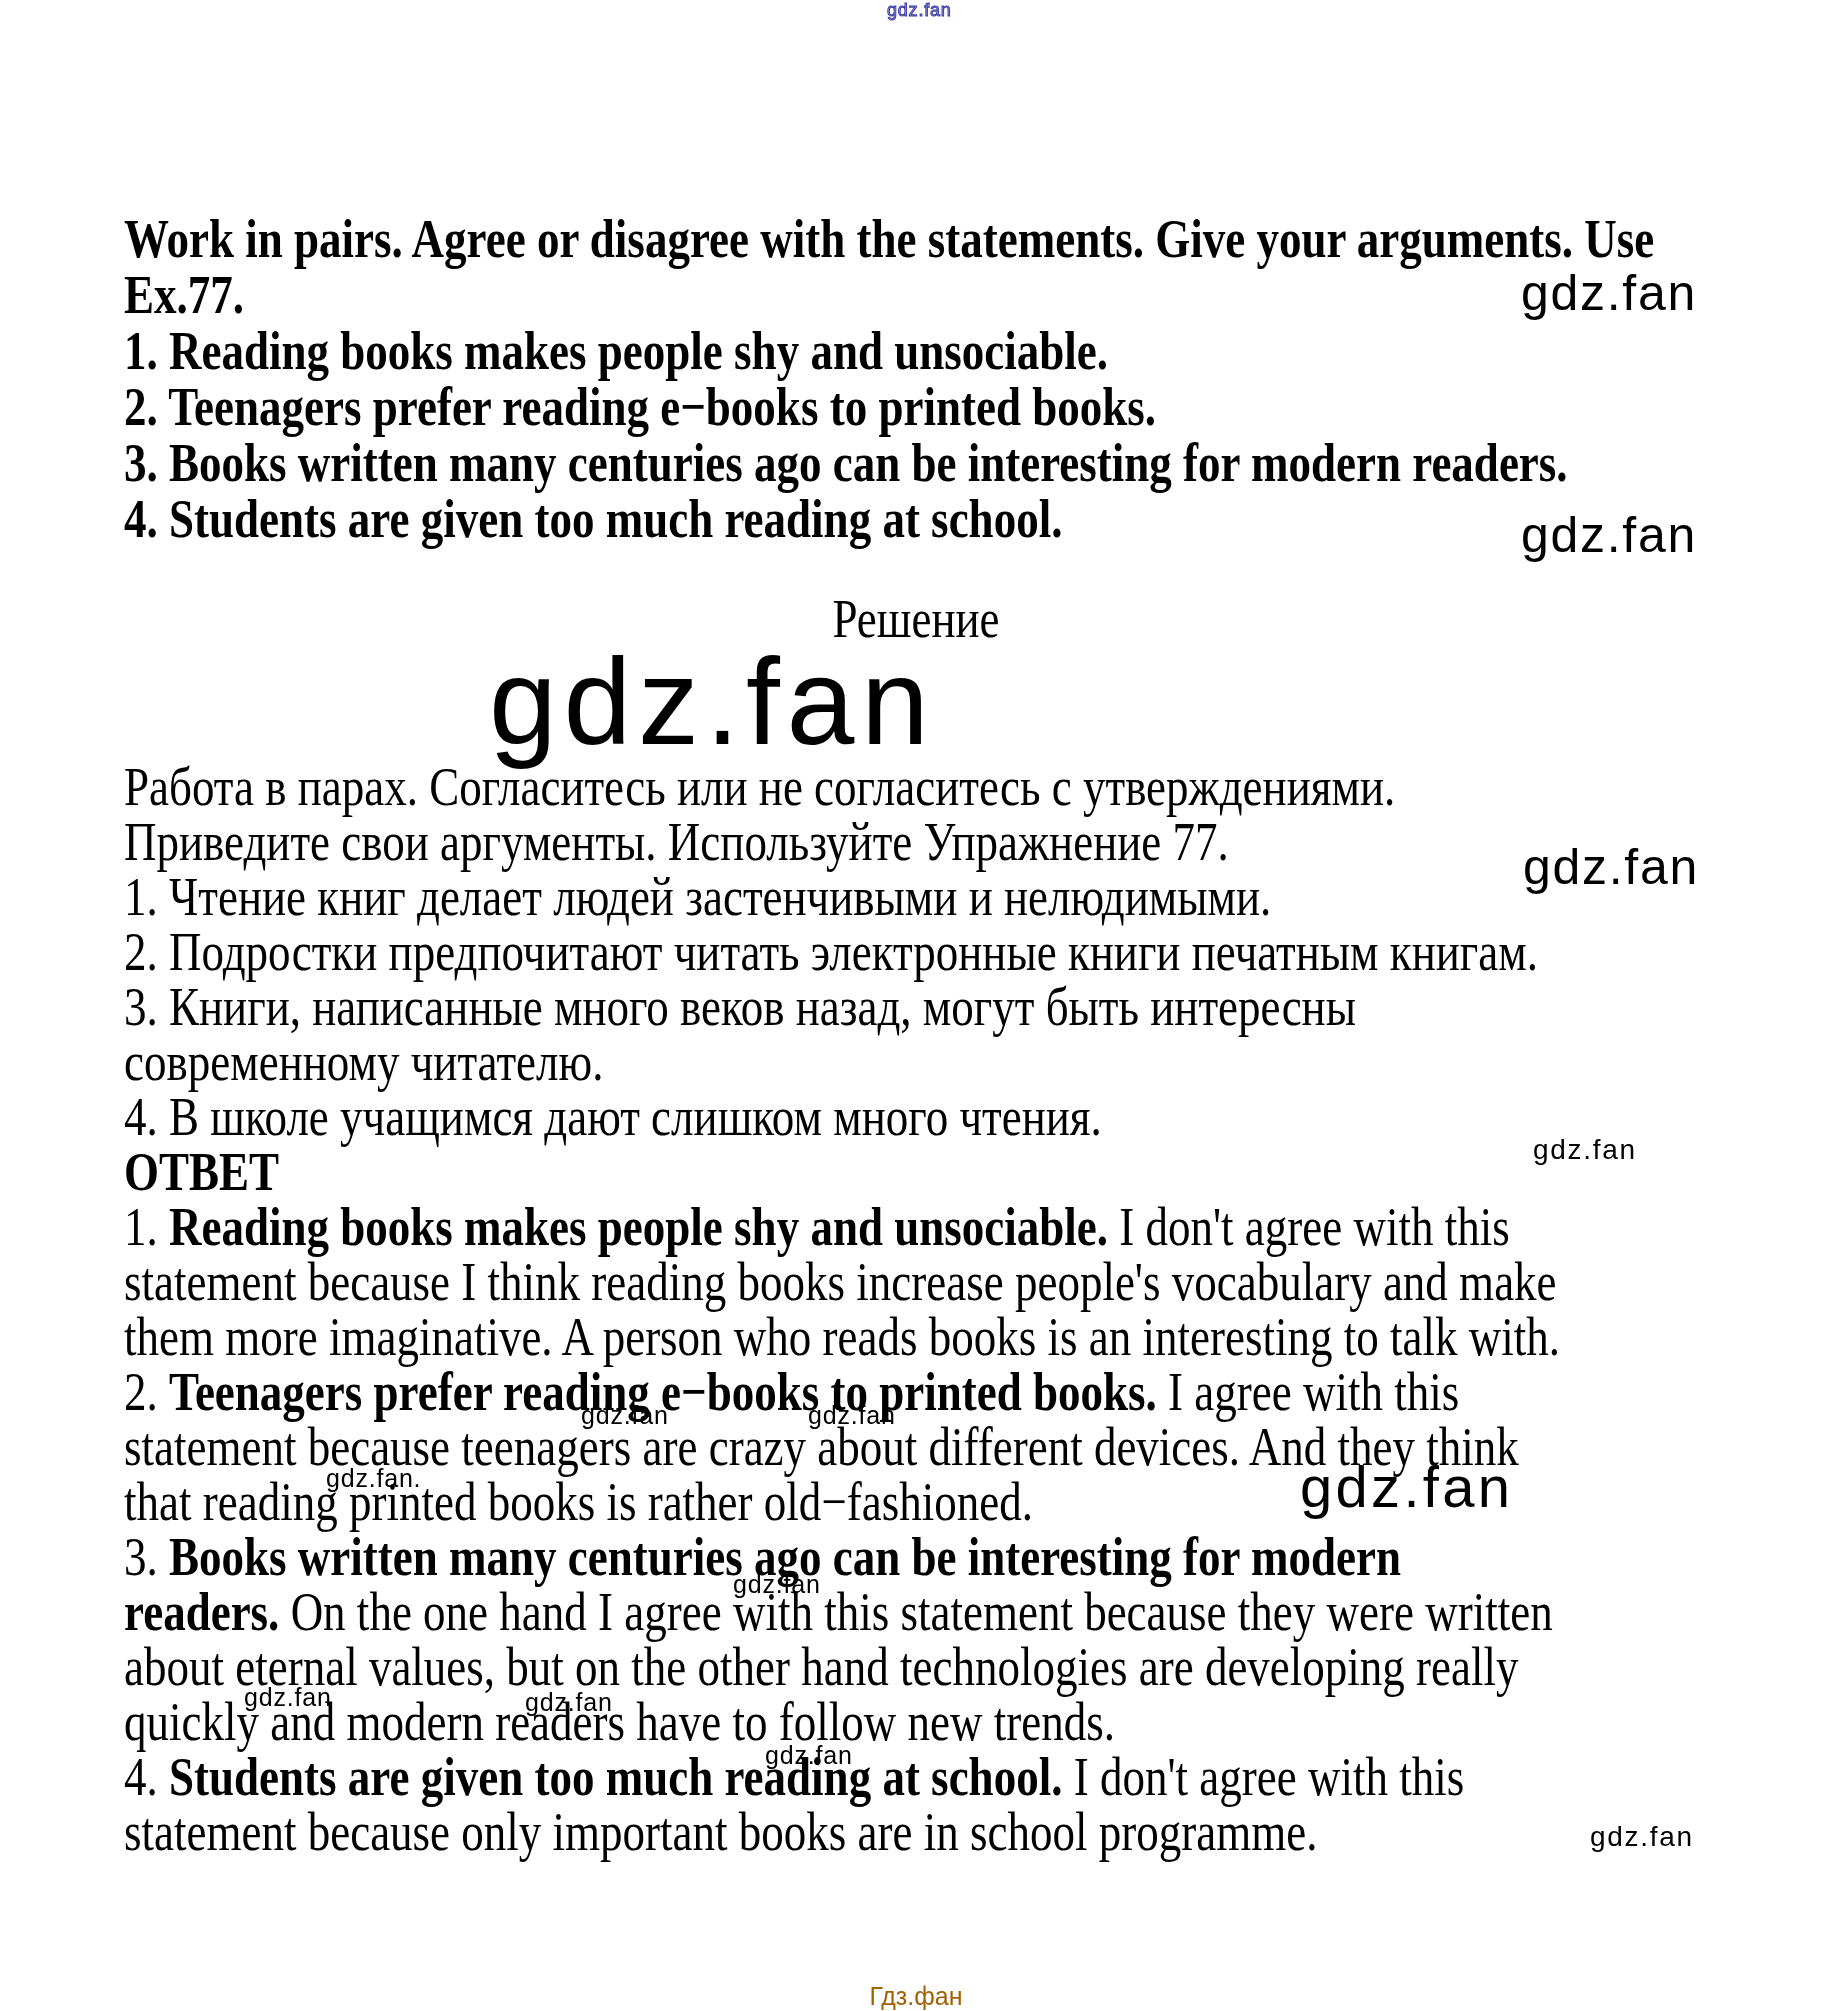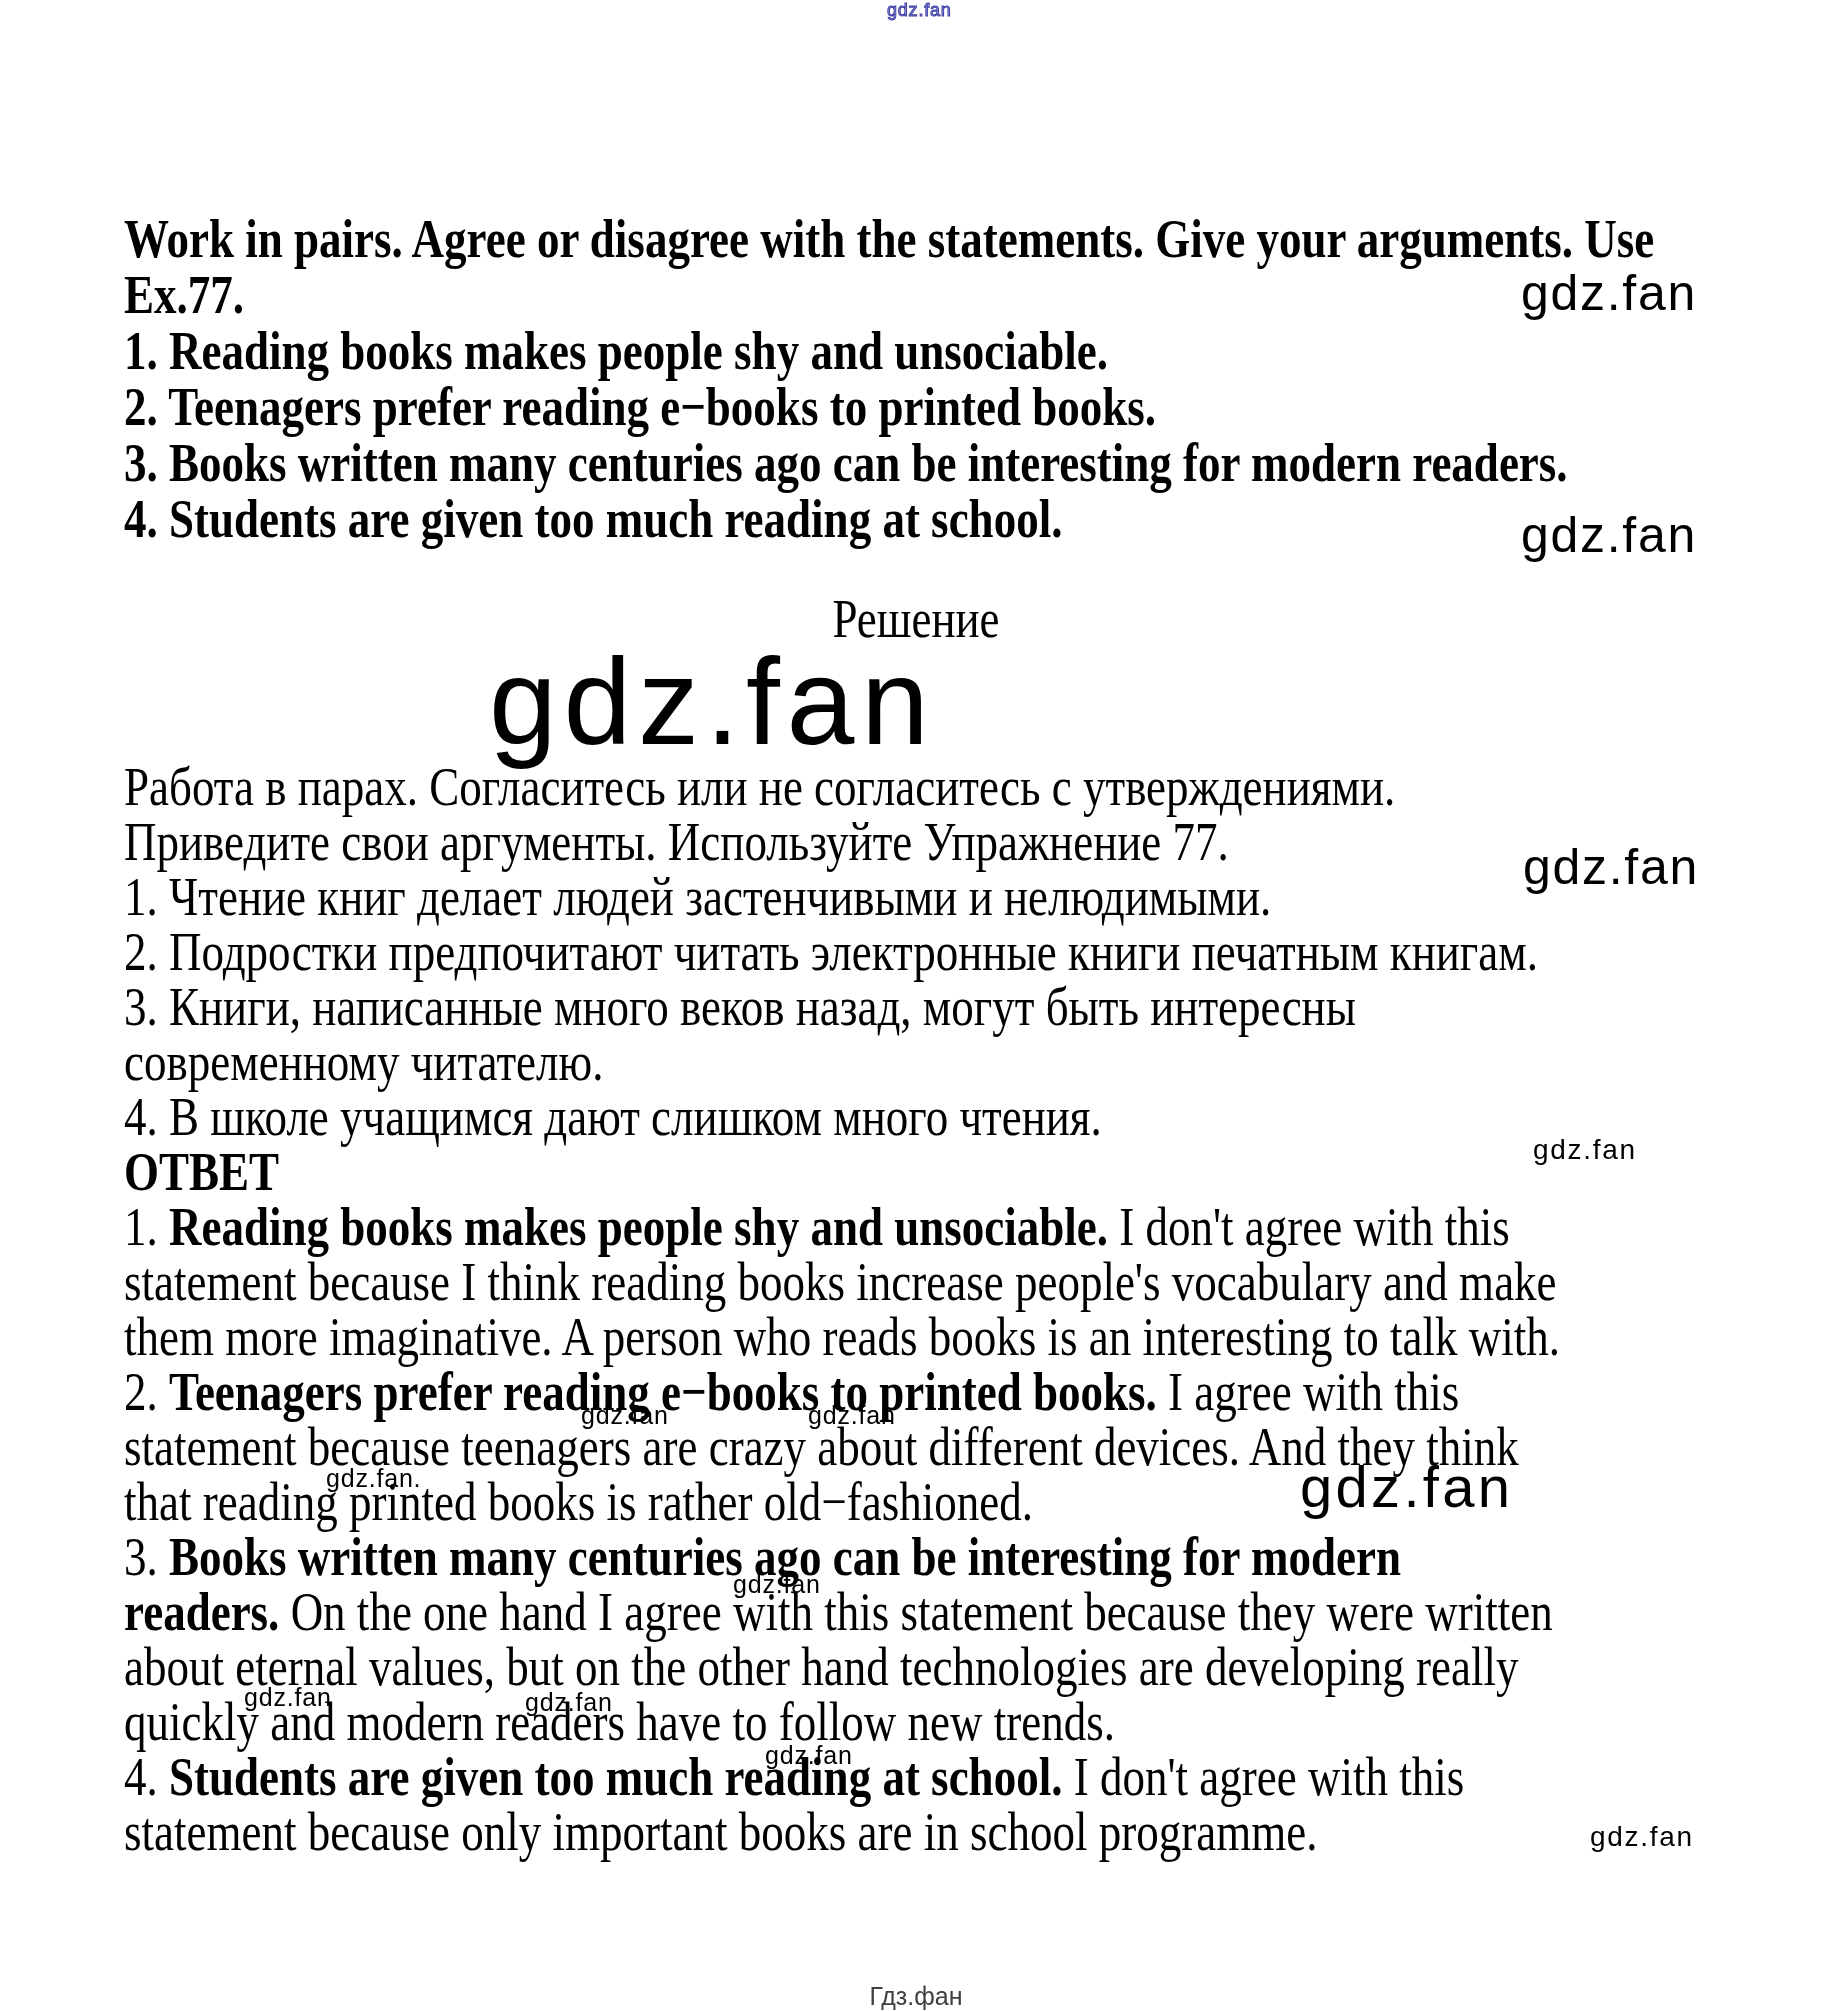--- a/index.html
+++ b/index.html
@@ -40,21 +40,21 @@
     letter-spacing:0.8px;
   }
   .wm-60{font-size:50px;}
   .wm-70{font-size:58px;letter-spacing:3.3px;}
   .wm-34{font-size:28px;}
   .wm-30{font-size:25px;letter-spacing:0.8px;}
   .wm-big{font-size:122px;letter-spacing:6.6px;}
   .footer-brand{
     font-family:"Liberation Sans", sans-serif;
     font-size:25px;
-    color:#404040;
+    color:#a16207;
   }
 </style>
 </head>
 <body>
 
 <div class="page">
 
   <div class="wm wm-top abs" style="left:887px;top:0.8px;">gdz.fan</div>
   <div class="wm wm-60" style="left:1521px;top:268px;">gdz.fan</div>
   <div class="wm wm-60" style="left:1521px;top:510px;">gdz.fan</div>

